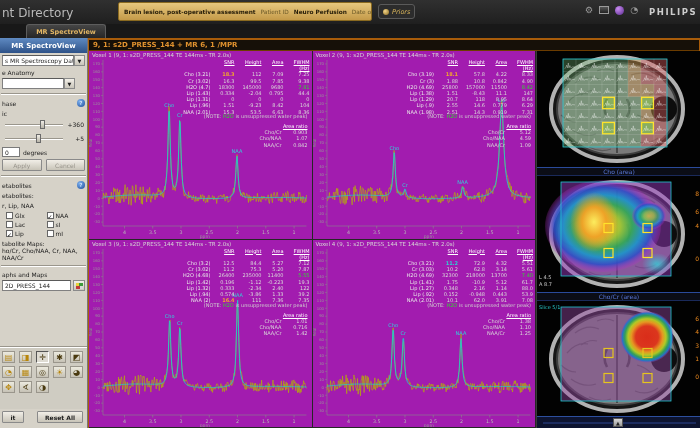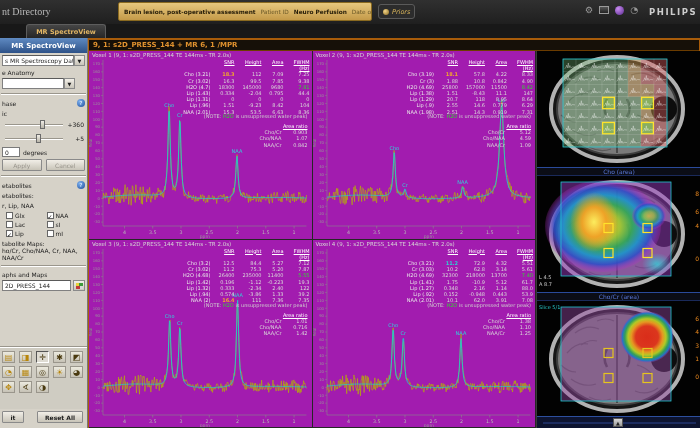--- a/index.html
+++ b/index.html
@@ -1,20 +1,20 @@
 <!DOCTYPE html>
 <html><head>
 <meta charset="utf-8">
 <style>
   html,body{margin:0;padding:0;width:700px;height:428px;overflow:hidden;background:#141414;
     font-family:"DejaVu Sans",sans-serif;-webkit-font-smoothing:antialiased;}
   *{box-sizing:border-box;}
   
   #topbar{position:absolute;left:0;top:0;width:700px;height:24px;background:linear-gradient(#303030,#1f1f1f);}
-  #dir-label{position:absolute;left:2px;top:6px;font-size:10px;color:#b9b9b9;font-family:Liberation Serif, serif;}
+  #dir-label{position:absolute;left:2px;top:6px;font-size:12px;color:#b9b9b9;}
   #banner{position:absolute;left:118px;top:2px;width:254px;height:19px;border:1px solid #8a6a20;border-radius:2px;
     background:linear-gradient(#e7c87e,#c49a49);display:flex;align-items:center;gap:5px;padding:0 5px;
     font-size:5.8px;color:#241b08;white-space:nowrap;overflow:hidden;}
   #banner b{font-weight:bold;}
   #banner .lab{color:#6d5a28;}
   #priors{position:absolute;left:378px;top:4px;height:15px;padding:0 4px;background:#2c2c2c;border:1px solid #5a5a5a;
     border-radius:3px;color:#d8b45a;font-size:6.5px;display:flex;align-items:center;gap:3px;font-style:italic;}
   .priors-dot{width:6px;height:6px;border-radius:50%;background:radial-gradient(circle at 35% 35%,#f2d488,#8a6a20);}
   #top-icons{position:absolute;right:62px;top:5px;display:flex;gap:6px;align-items:center;}
   .tbi{font-size:9px;color:#9a9a9a;line-height:10px;}

